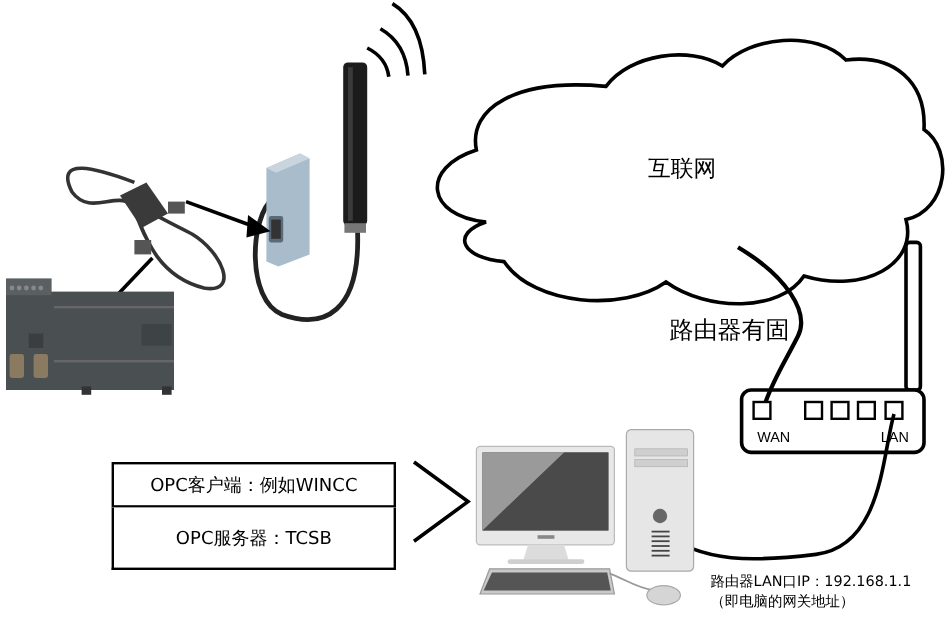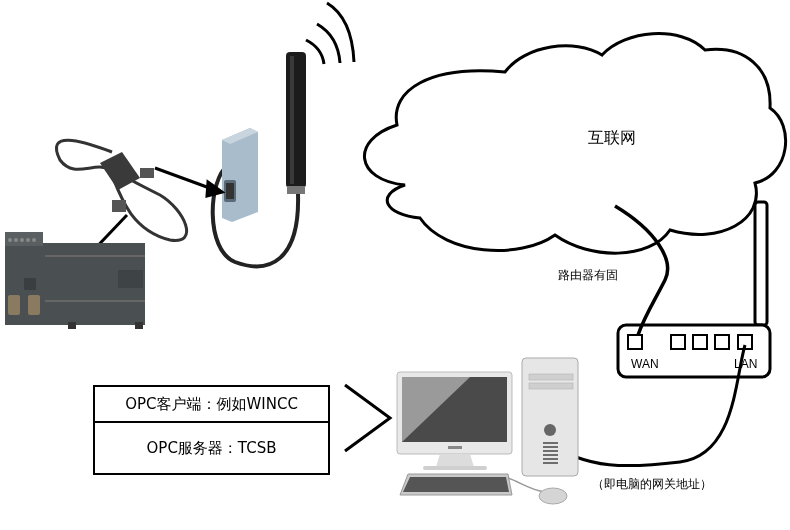--- a/index.html
+++ b/index.html
@@ -1,21 +1,21 @@
 <!DOCTYPE html>
 <html><head>
 <meta charset="utf-8">
 <style>
   html, body { margin:0; padding:0; background:#ffffff; }
   body { width:790px; height:530px; position:relative; overflow:hidden;
          font-family:"DejaVu Sans", "Liberation Sans", sans-serif; }
   svg.stage { position:absolute; left:0; top:0; }
   .lbl { position:absolute; color:#000; white-space:nowrap; }
-  .cloud-label { left:540px; top:128px; font-size:16px; font-family:Liberation Serif, serif;margin-left:48px; }
-  .router-note { left:558px; top:264px; font-size:12px; line-height:22px; }
+  .cloud-label { left:540px; top:128px; font-size:19px; font-family:Liberation Serif, serif; }
+  .router-note { left:558px; top:264px; font-size:20px; line-height:22px; }
   .port-lbl { font-size:12px; font-family:"Liberation Sans", sans-serif; }
   .ip-note { left:592px; top:476px; font-size:12px; line-height:17px; }
   .opc-box { position:absolute; left:93px; width:237px; height:38px; border:2px solid #000;
              display:flex; align-items:center; justify-content:center; font-size:15px; box-sizing:border-box; background:#fff; }
 </style>
 </head>
 <body>
 
 <svg class="stage" width="790" height="530" viewBox="0 0 790 530">
 
@@ -144,14 +144,15 @@
 <div class="lbl port-lbl" style="left:698px;top:357px;margin-left:36px;">LAN</div>
 
 <div class="opc-box" style="top:385px;">
   <span>OPC客户端：例如WINCC</span>
 </div>
 <div class="opc-box" style="top:423px;height:52px;border-top:none;">
   <span>OPC服务器：TCSB</span>
 </div>
 
 <div class="lbl ip-note">
+  <div>路由器LAN口IP：192.168.1.1</div>
   <div>（即电脑的网关地址）</div>
 </div>
 
 </body></html>

